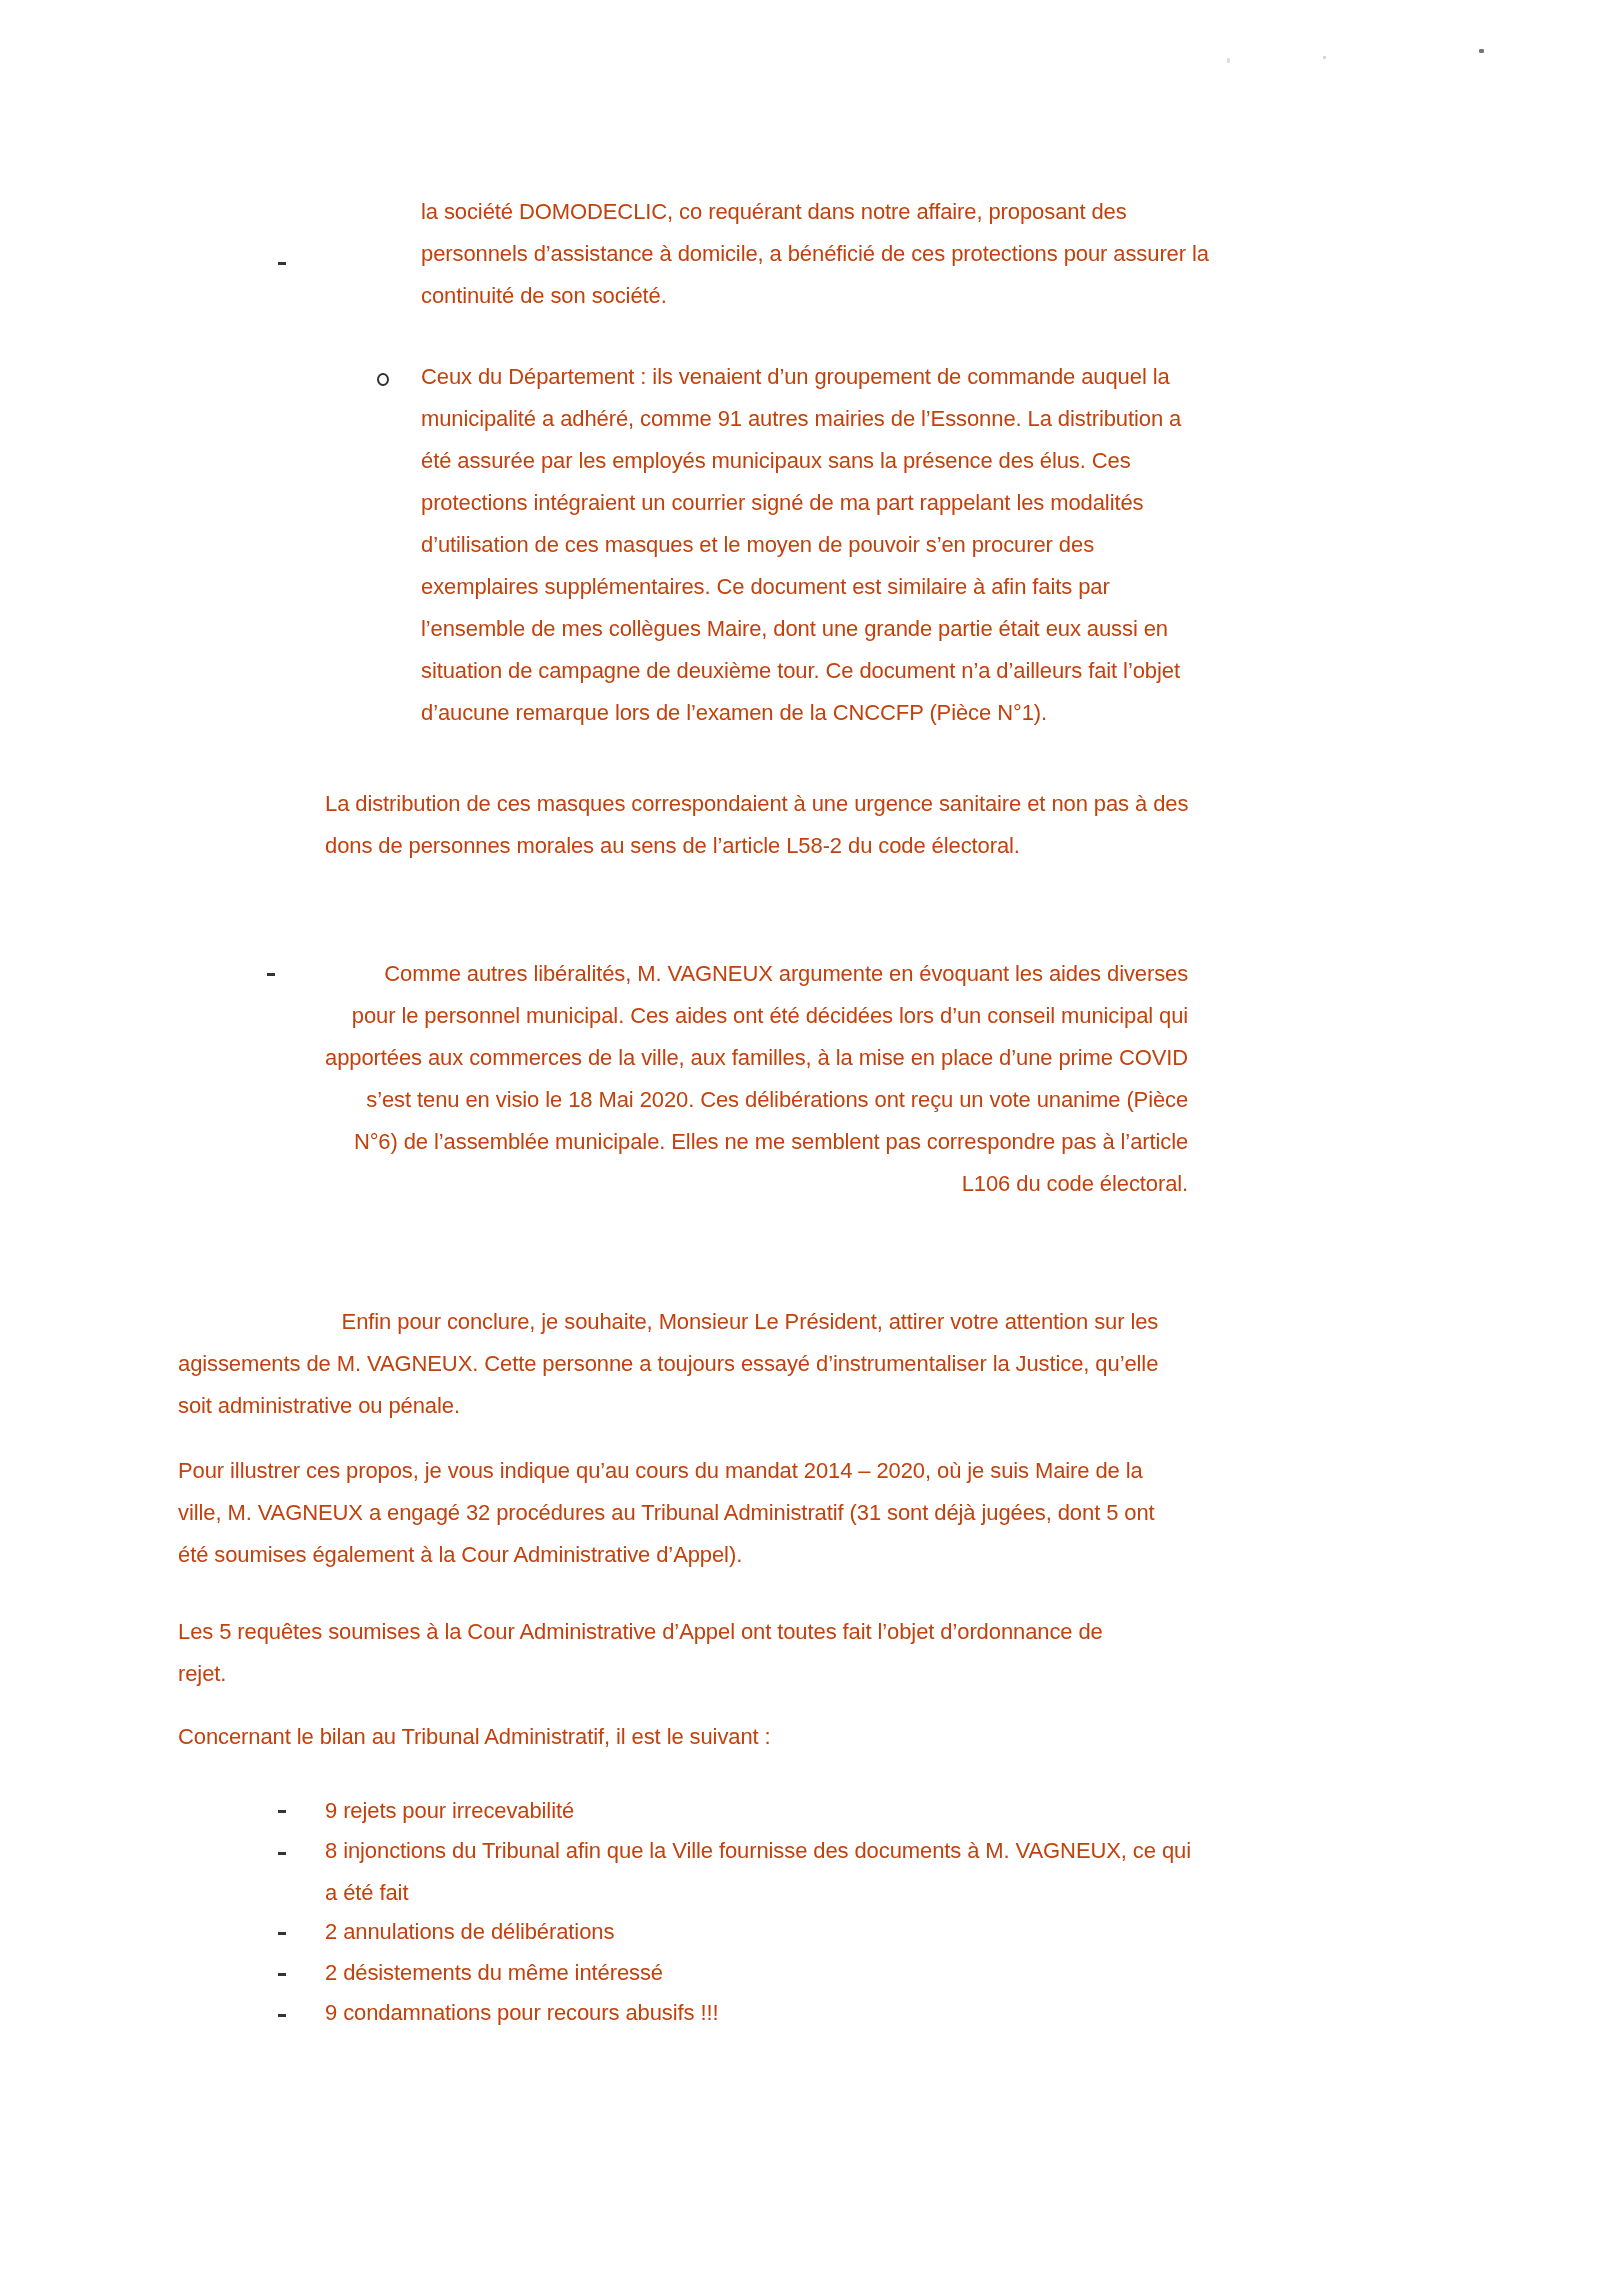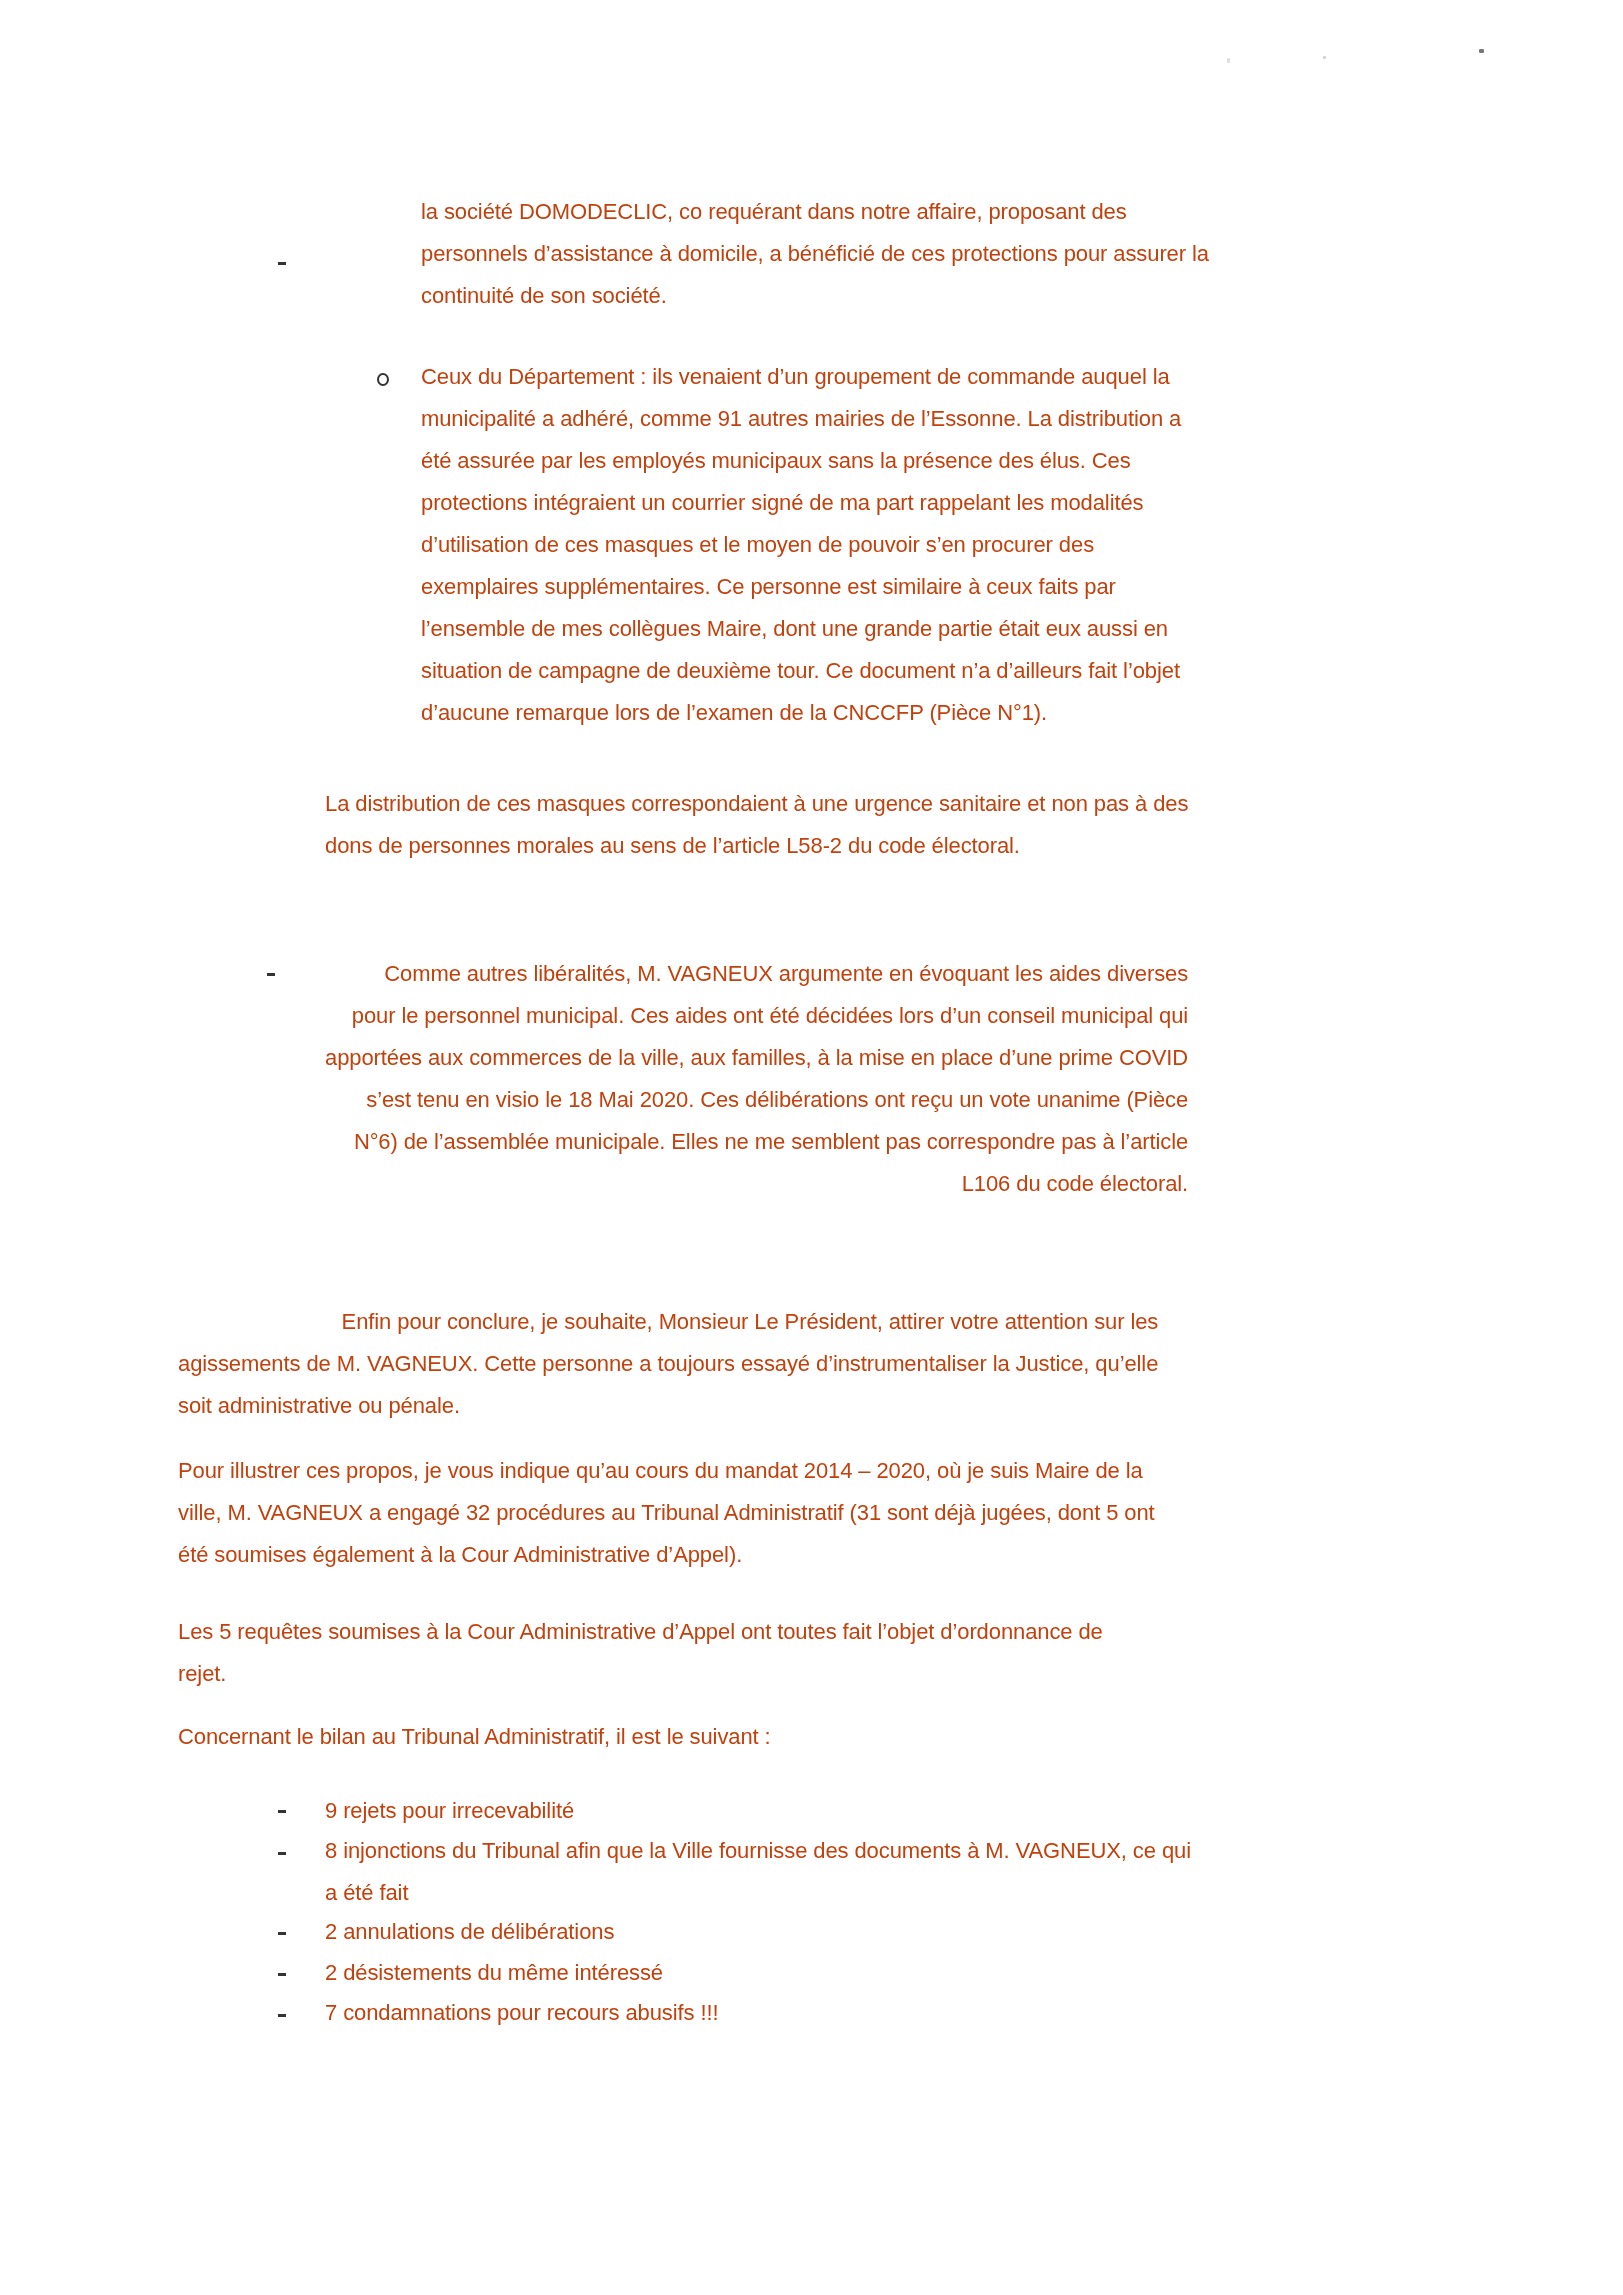--- a/index.html
+++ b/index.html
@@ -45,21 +45,21 @@
 
   <div class="dash-small" style="left:278px;top:262px;"></div>
 
   <div class="circle-bullet" style="left:377px;top:373px;"></div>
   <div class="block" style="left:421px;top:356px;">
     <span class="line">Ceux du Département : ils venaient d’un groupement de commande auquel la</span>
     <span class="line">municipalité a adhéré, comme 91 autres mairies de l’Essonne. La distribution a</span>
     <span class="line">été assurée par les employés municipaux sans la présence des élus. Ces</span>
     <span class="line">protections intégraient un courrier signé de ma part rappelant les modalités</span>
     <span class="line">d’utilisation de ces masques et le moyen de pouvoir s’en procurer des</span>
-    <span class="line">exemplaires supplémentaires. Ce personne est similaire à ceux faits par</span>
+    <span class="line">exemplaires supplémentaires. Ce document est similaire à afin faits par</span>
     <span class="line">l’ensemble de mes collègues Maire, dont une grande partie était eux aussi en</span>
     <span class="line">situation de campagne de deuxième tour. Ce document n’a d’ailleurs fait l’objet</span>
     <span class="line">d’aucune remarque lors de l’examen de la CNCCFP (Pièce N°1).</span>
   </div>
 
   <div class="block" style="left:325px;top:783px;">
     <span class="line">La distribution de ces masques correspondaient à une urgence sanitaire et non pas à des</span>
     <span class="line">dons de personnes morales au sens de l’article L58-2 du code électoral.</span>
   </div>
 
@@ -111,18 +111,18 @@
       <span class="line">2 annulations de délibérations</span>
     </div>
 
     <div class="dash-small" style="left:278px;top:1973px;"></div>
     <div class="block" style="left:325px;top:1952px;">
       <span class="line">2 désistements du même intéressé</span>
     </div>
 
     <div class="dash-small" style="left:278px;top:2014px;"></div>
     <div class="block" style="left:325px;top:1992px;">
-      <span class="line">7 condamnations pour recours abusifs !!!</span>
+      <span class="line">9 condamnations pour recours abusifs !!!</span>
     </div>
   </div>
 
 </div>
 
 
 </body></html>

